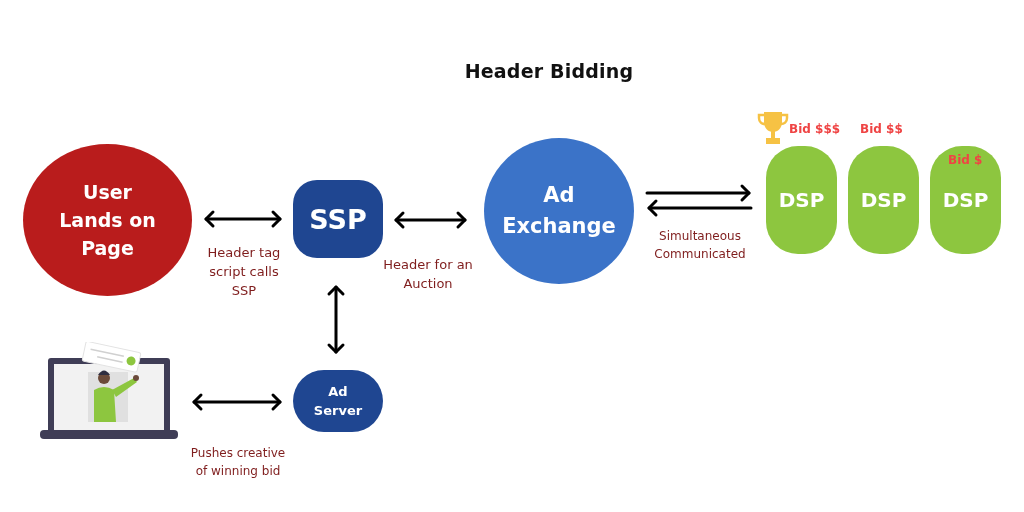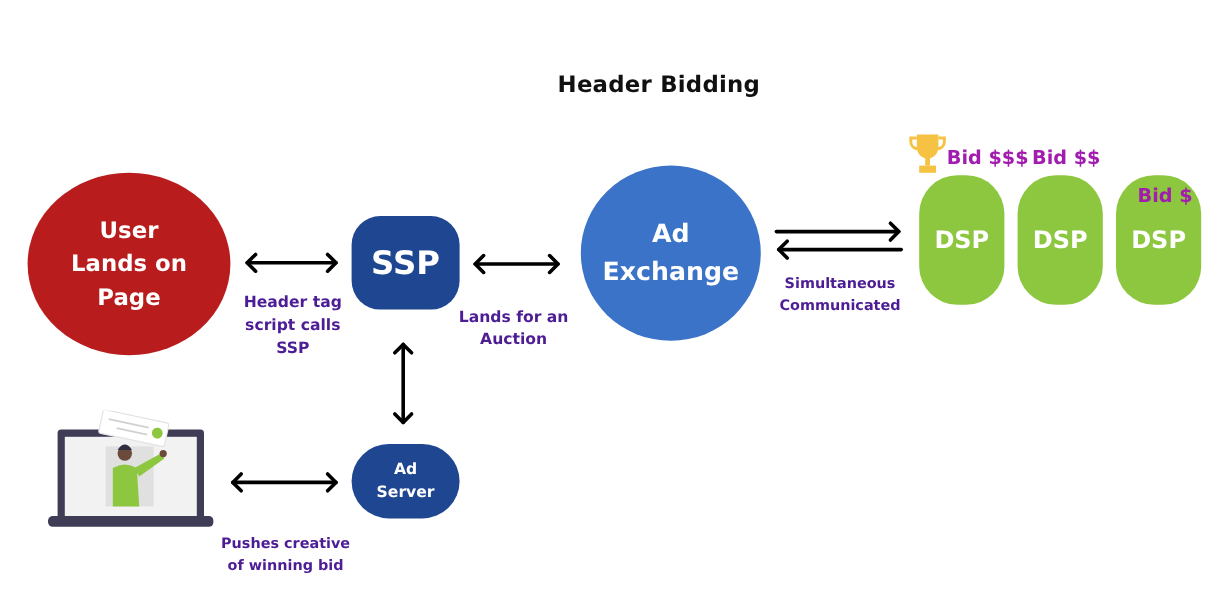--- a/index.html
+++ b/index.html
@@ -5,22 +5,22 @@
   html, body { margin:0; padding:0; background:#ffffff; }
   body { width:1024px; height:512px; position:relative; overflow:hidden; font-family:"DejaVu Sans", sans-serif; }
   .abs { position:absolute; }
   .title { left:0; width:1098px; top:60px; text-align:center; font-size:19px; font-weight:bold; color:#111; letter-spacing:0.2px; }
   .node { display:flex; align-items:center; justify-content:center; text-align:center; color:#fff; font-weight:bold; }
   .user { left:23px; top:144px; width:169px; height:152px; border-radius:50%; background:#b91c1c; font-size:19px; line-height:28px; }
   .ssp { left:293px; top:180px; width:90px; height:78px; border-radius:24px; background:#1f4691; font-size:27px; }
   .adx { left:484px; top:138px; width:150px; height:146px; border-radius:50%; background:#3b73c8; font-size:21px; line-height:31px; }
   .adserver { left:293px; top:370px; width:90px; height:62px; border-radius:31px; background:#1f4691; font-size:13px; line-height:19px; }
   .dsp { top:146px; width:71px; height:108px; border-radius:32px; background:#8dc63f; font-size:20px; }
-  .lbl { color:#4c1d95; font-weight:bold; font-size:13px; line-height:19px; text-align:center; }
-  .bid { color:#a21caf; font-weight:bold; font-size:16px; }
+  .lbl { color:#7f1d1d; font-weight:normal; font-size:13px; line-height:19px; text-align:center; }
+  .bid { color:#ef4444; font-weight:bold; font-size:12px; }
   svg.arrows { position:absolute; left:0; top:0; }
 </style>
 </head>
 <body>
 
 <div class="abs title" style="width:1098px;left:0;">Header Bidding</div>
 
 <div class="abs node user">
   <div>
     <div>User</div>
@@ -69,21 +69,21 @@
   <rect x="9" y="28" width="14" height="6" fill="#f6c244"></rect>
 </svg>
 
 <div class="abs lbl" style="left:196px; top:243px; width:96px;">
   <div>Header tag</div>
   <div>script calls</div>
   <div>SSP</div>
 </div>
 
 <div class="abs lbl" style="left:378px; top:255px; width:100px;">
-  <div>Lands for an</div>
+  <div>Header for an</div>
   <div>Auction</div>
 </div>
 
 <div class="abs lbl" style="left:640px; top:227px; width:120px; font-size:12px; line-height:18px;">
   <div>Simultaneous</div>
   <div>Communicated</div>
 </div>
 
 <div class="abs lbl" style="left:180px; top:444px; width:116px; font-size:12px; line-height:18px;">
   <div>Pushes creative</div>

